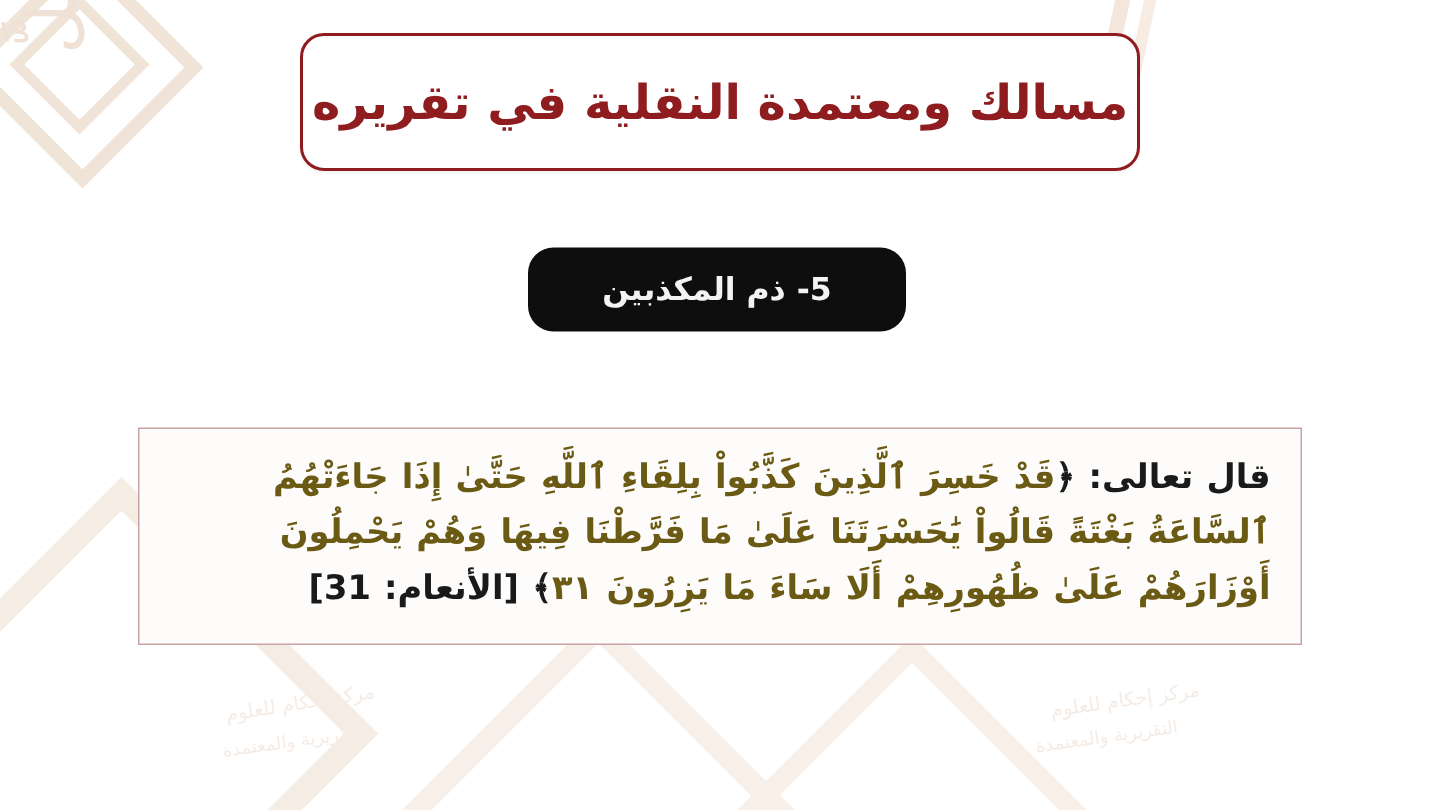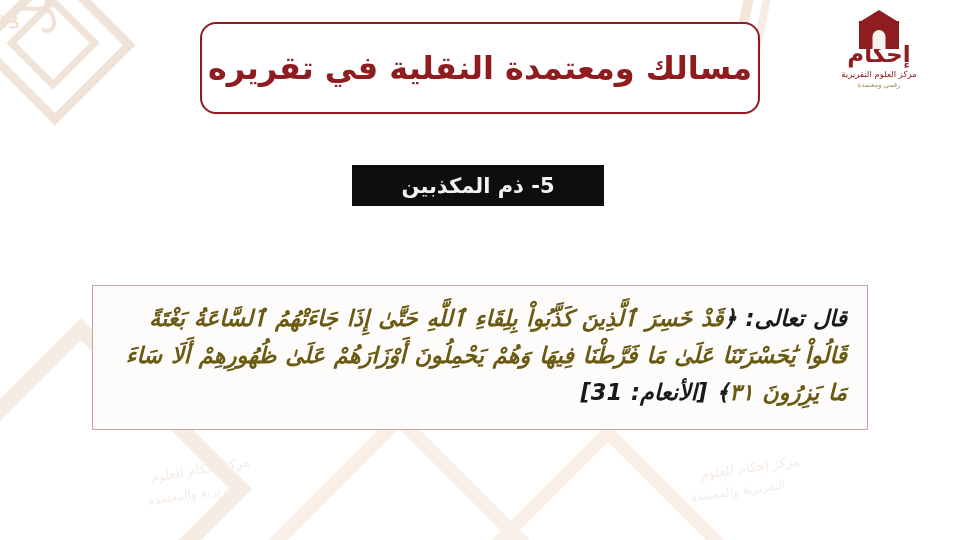--- a/index.html
+++ b/index.html
@@ -196,25 +196,26 @@
     direction: rtl;
     white-space: nowrap;
   }
 
   
   .subtitle-bar {
     position: absolute;
     left: 352px;
     top: 165px;
     width: 252px;
-    height: 41px;
+    height: 56px;
     background: #0e0e0e;
     display: flex;
     align-items: center;
     justify-content: center;
+    border-radius: 17px;
   }
   .subtitle-text {
     color: #f3f3f3;
     font-size: 21px;
     font-weight: bold;
     direction: rtl;
   }
 
   
   .verse-box {
@@ -229,21 +230,20 @@
     padding: 14px 20px 16px 20px;
     direction: rtl;
   }
   .verse-text {
     font-size: 22.5px;
     font-weight: bold;
     color: #6b5a13;
     line-height: 1.65;
     text-align: right;
     word-spacing: 1px;
-    font-style: italic;
   }
   .verse-text .lead {
     color: #1a1a1a;
   }
   .verse-text .ref {
     color: #1a1a1a;
   }
 </style>
 </head>
 <body>
@@ -259,30 +259,20 @@
   <div class="orn-bc"></div>
   <div class="orn-bc2"></div>
   <div class="orn-tr-band"></div>
   <div class="orn-tr-band2"></div>
 
   <div class="orn-faded-text ft1">مركز إحكام للعلوم</div>
   <div class="orn-faded-text ft2">التقريرية والمعتمدة</div>
   <div class="orn-faded-text ft3">مركز إحكام للعلوم</div>
   <div class="orn-faded-text ft4">التقريرية والمعتمدة</div>
 
-  <div class="logo">
-    <div class="logo-mark">
-      <div class="roof"></div>
-      <div class="body"></div>
-      <div class="door"></div>
-    </div>
-    <div class="logo-word">إحكام</div>
-    <div class="logo-sub1">مركز العلوم التقريرية</div>
-    <div class="logo-sub2">رقمي ومعتمدة</div>
-  </div>
 
   <div class="title-card">
     <div class="title-text">مسالك ومعتمدة النقلية في تقريره</div>
   </div>
 
   <div class="subtitle-bar">
     <div class="subtitle-text">5- ذم المكذبين</div>
   </div>
 
   <div class="verse-box">

